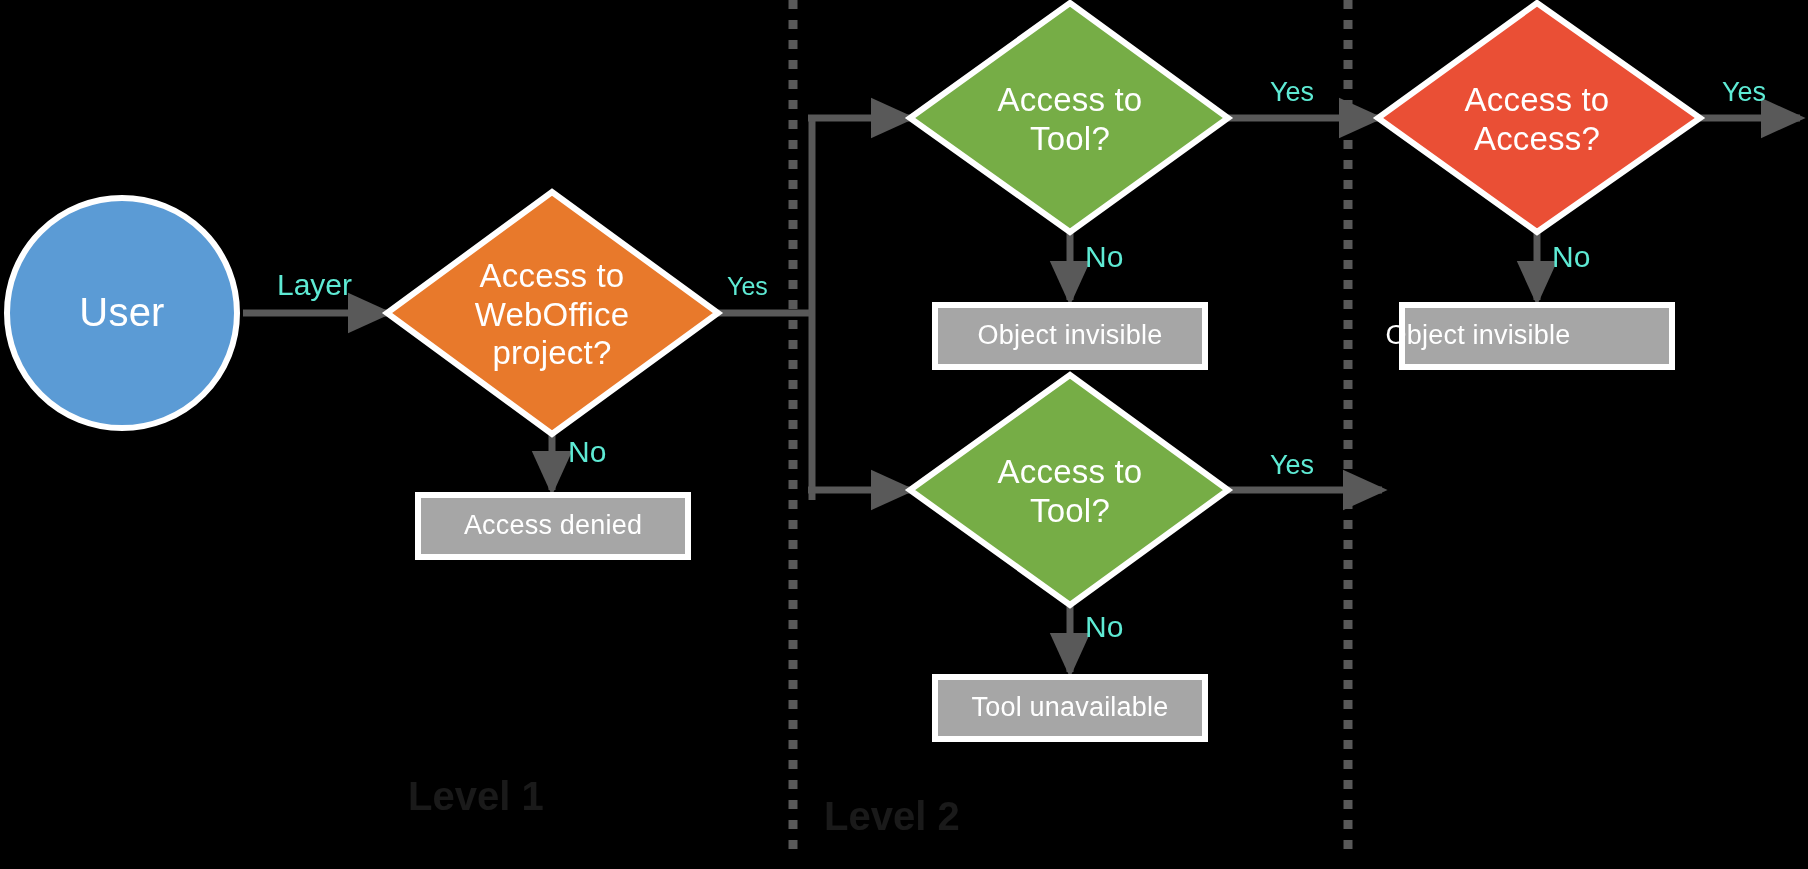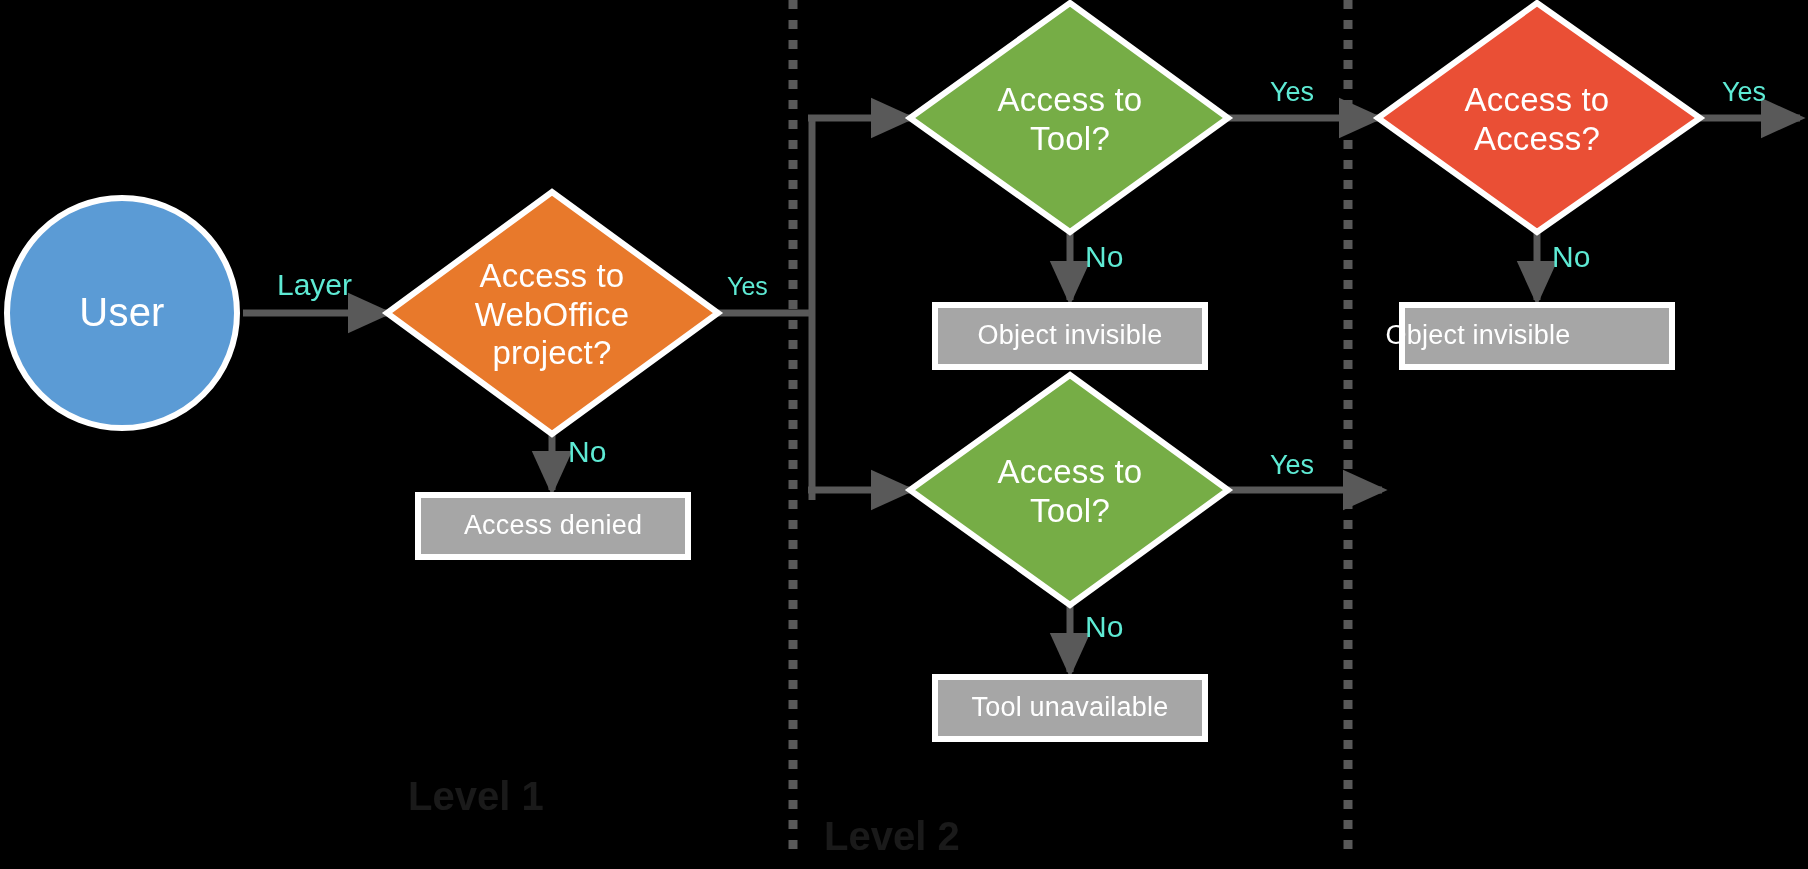--- a/index.html
+++ b/index.html
@@ -173,16 +173,16 @@
   <div class="edge-label" style="left:1270px; top:450px; font-size:27px;">Yes</div>
 
   <div class="edge-label" style="left:1085px; top:610px; font-size:30px;">No</div>
 
   <div class="edge-label" style="left:1552px; top:240px; font-size:30px;">No</div>
 
   <div class="edge-label" style="left:1722px; top:77px; font-size:27px;">Yes</div>
 
   <div class="level-label" style="left:408px; top:774px;">Level 1</div>
 
-  <div class="level-label" style="left:824px; top:814px;">Level 2</div>
+  <div class="level-label" style="left:824px; top:794px;">Level 2</div>
 
 
 </div>
 
 </body></html>

